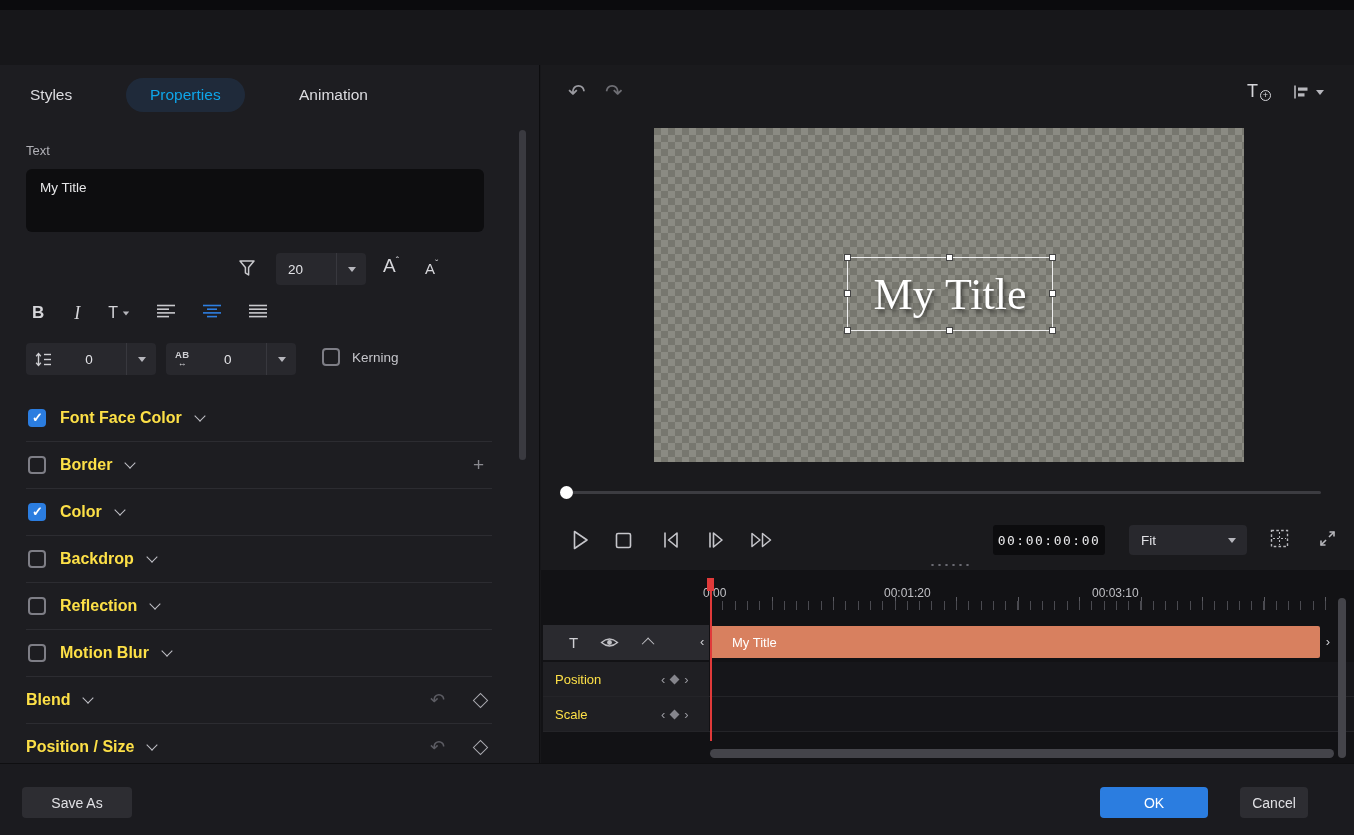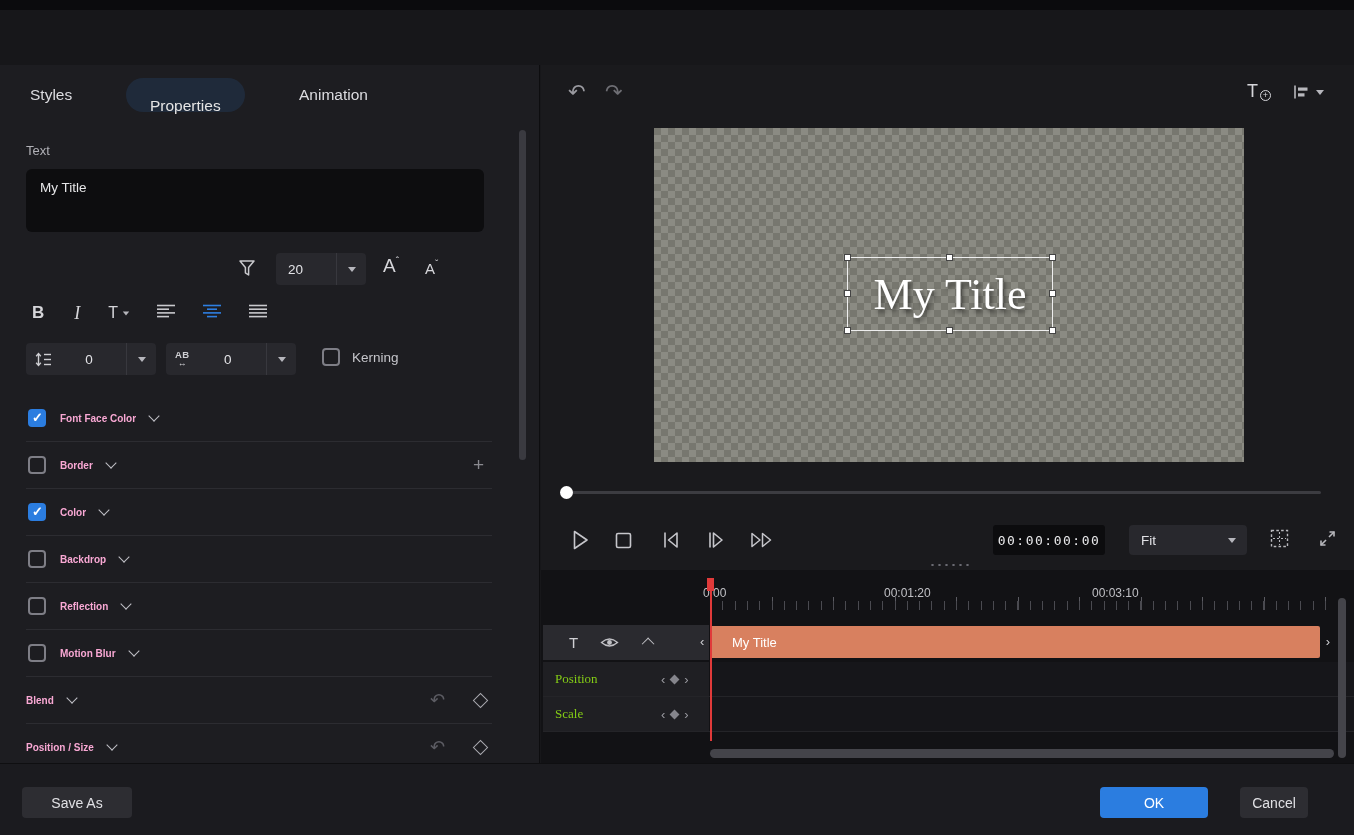--- a/index.html
+++ b/index.html
@@ -17,21 +17,21 @@
   .max-btn { right:56px; }
   .max-square { width:15px; height:15px; border:1.6px solid #c9c9ce; border-radius:2px; }
   .close-btn { right:16px; font-size:17px; }
 
   
   .left-panel { position:absolute; top:65px; left:0; width:540px; bottom:72px; background:#1d1d21; border-right:1px solid #0d0d0f; overflow:hidden; }
   .tabs { position:absolute; top:0; left:0; right:0; height:60px; }
   .tab { position:absolute; top:0; height:60px; line-height:60px; font-size:15.5px; color:#dcdce0; cursor:pointer; }
   .tab-styles { left:30px; }
   .tab-animation { left:299px; }
-  .tab-pill { position:absolute; left:126px; top:13px; height:34px; line-height:34px; padding:11px 24px; border-radius:17px; background:rgba(46,110,190,0.16); color:#e5e5e5; font-size:15.5px; cursor:pointer; }
+  .tab-pill { position:absolute; left:126px; top:13px; height:34px; line-height:34px; padding:0 24px; border-radius:17px; background:rgba(46,110,190,0.16); color:#0ea5e9; font-size:15.5px; cursor:pointer; }
 
   .text-label { position:absolute; left:26px; top:78px; font-size:13px; color:#b0b0b6; }
   .text-area { position:absolute; left:26px; top:104px; width:458px; height:63px; background:#0d0d0f; border:none; border-radius:6px; resize:none; color:#e6e6e8; font-size:13.5px; font-family:"Liberation Sans", sans-serif; padding:11px 14px; outline:none; }
 
   .dd { position:absolute; display:flex; align-items:center; background:#28282d; border-radius:4px; height:32px; cursor:pointer; }
   .dd-val { flex:1; padding:0 12px; font-size:13.5px; color:#e2e2e6; white-space:nowrap; overflow:hidden; }
   .dd-caret-box { width:30px; height:100%; display:flex; align-items:center; justify-content:center; border-left:1px solid #38383e; }
   .caret { width:0; height:0; border-left:4.5px solid transparent; border-right:4.5px solid transparent; border-top:5.5px solid #b6b6bc; }
 
   .font-row-y { top:188px; }
@@ -61,21 +61,21 @@
   .kern-box { position:absolute; left:322px; top:283px; display:flex; align-items:center; cursor:pointer; }
   .kern-label { margin-left:12px; font-size:13.5px; color:#c6c6cb; }
 
   .cb { width:18px; height:18px; border:2px solid #7e7e86; border-radius:4px; display:inline-block; flex:none; position:relative; background:transparent; }
   .cb.checked { background:#2b7de0; border-color:#2b7de0; }
   .cb.checked::after { content:"✓"; color:#fff; position:absolute; left:2px; top:-1px; font-size:13px; font-weight:bold; }
 
   .sections { position:absolute; left:26px; top:330px; width:466px; }
   .sec-row { position:relative; height:47px; display:flex; align-items:center; border-bottom:1px solid #2c2c31; cursor:pointer; }
   .sec-row .cb { margin-left:2px; }
-  .sec-label { margin-left:14px; font-size:10px; font-weight:bold; color:#f9a8d4; }
+  .sec-label { margin-left:14px; font-size:16px; font-weight:bold; color:#fde047; }
   .sec-label-accent { margin-left:0; }
   .chev { width:8px; height:8px; border-right:1.7px solid #c0c0c6; border-bottom:1.7px solid #c0c0c6; transform:rotate(45deg); display:inline-block; margin-left:14px; margin-top:-5px; }
   .plus-btn { position:absolute; right:8px; font-size:19px; color:#8a8a90; font-weight:normal; cursor:pointer; }
   .row-actions { position:absolute; right:6px; display:flex; align-items:center; gap:30px; }
   .row-undo { font-size:18px; color:#5c5c63; cursor:pointer; }
   .kf-diamond { width:11px; height:11px; border:1.7px solid #a8a8ae; transform:rotate(45deg); display:inline-block; cursor:pointer; }
 
   .left-scroll { position:absolute; right:13px; top:65px; width:7px; height:330px; background:#3a3a40; border-radius:3.5px; }
 
   
@@ -126,21 +126,21 @@
   .th-chevup { margin-left:26px; width:9px; height:9px; border-left:1.7px solid #c0c0c5; border-top:1.7px solid #c0c0c5; transform:rotate(45deg) translateY(2px); cursor:pointer; }
 
   .clip { position:absolute; left:169px; top:56px; width:610px; height:32px; background:#d8805f; border-radius:2px; display:flex; align-items:center; cursor:pointer; }
   .clip-label { margin-left:22px; font-size:13px; color:#ffffff; }
   .trim { position:absolute; top:8px; font-size:13px; color:#cfcfd3; cursor:ew-resize; }
   .trim-l { left:-10px; } .trim-r { right:-10px; }
 
   .prop-row { position:absolute; left:2px; right:0; height:35px; border-bottom:1px solid #242428; }
   .pr-1 { top:92px; } .pr-2 { top:127px; }
   .prop-head { position:absolute; left:0; top:0; width:166px; height:100%; background:#1f1f23; display:flex; align-items:center; }
-  .prop-label { margin-left:12px; font-size:13px; color:#84cc16;font-family:Liberation Serif, serif; }
+  .prop-label { margin-left:12px; font-size:13px; color:#fde047; }
   .prop-track { position:absolute; left:167px; right:0; top:0; bottom:0; background:#16161a; }
   .kf-nav { position:absolute; left:118px; top:0; height:100%; display:flex; align-items:center; gap:6px; }
   .kf-arrow { font-size:13px; color:#9a9aa0; cursor:pointer; line-height:1; }
   .nav-diamond { width:7px; height:7px; background:#85858c; transform:rotate(45deg); display:inline-block; cursor:pointer; }
 
   .h-scroll { position:absolute; left:169px; right:20px; bottom:5px; height:9px; }
   .h-scroll-thumb { width:100%; height:100%; background:#44444a; border-radius:4.5px; }
   .v-scroll { position:absolute; right:8px; top:28px; width:8px; height:160px; background:#44444a; border-radius:4px; }
 
   

